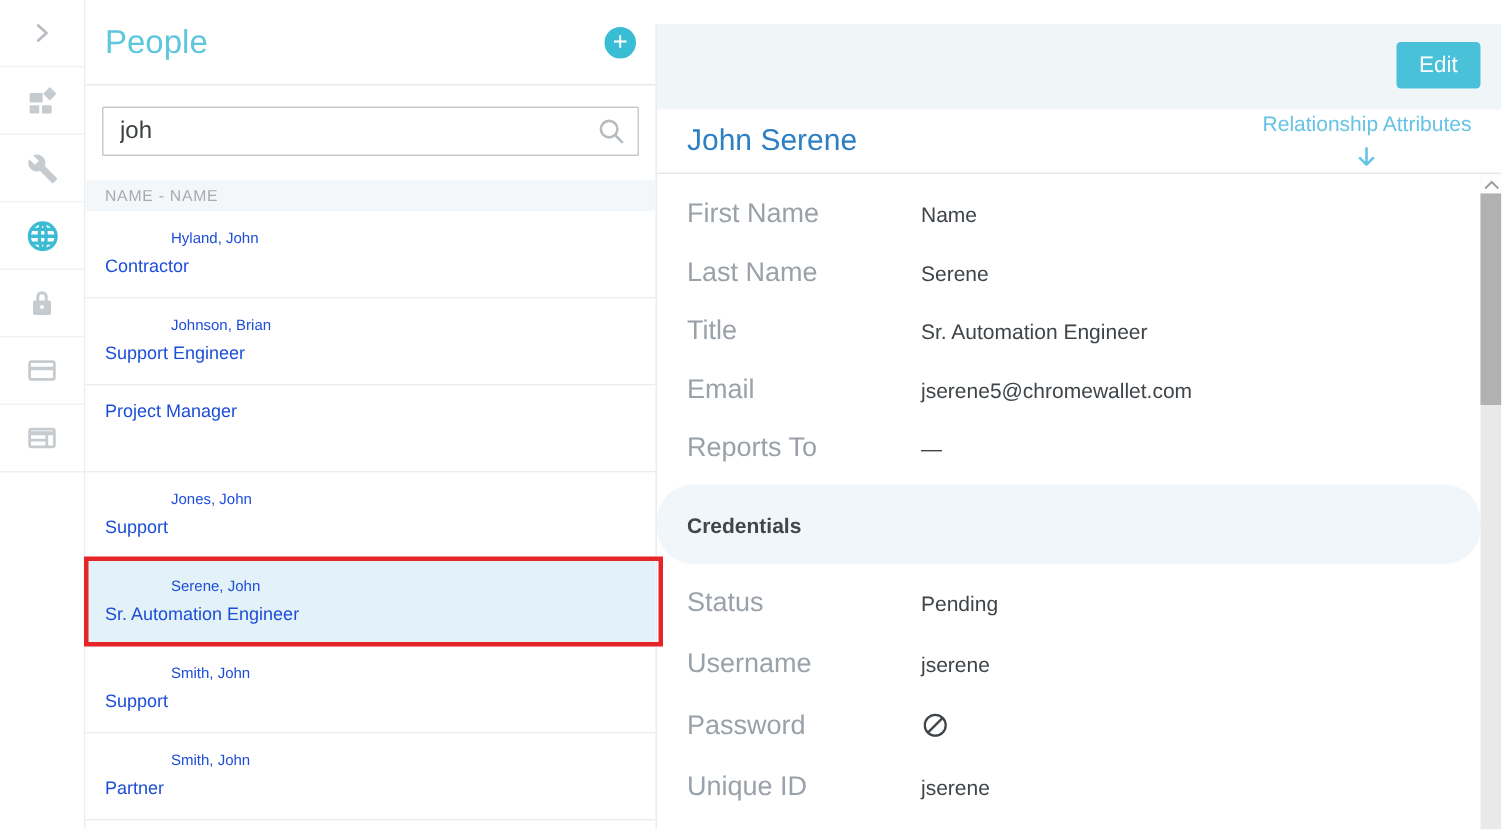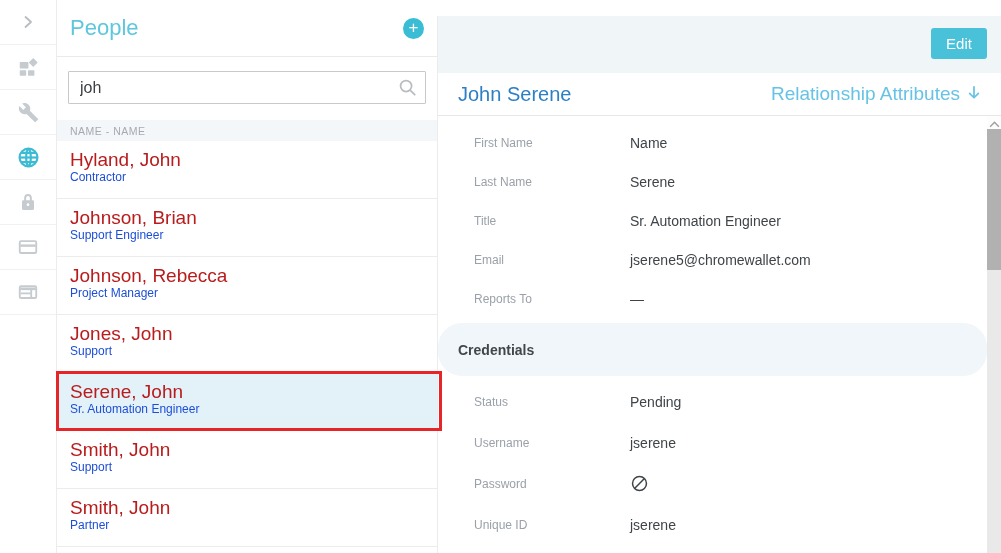--- a/index.html
+++ b/index.html
@@ -43,47 +43,47 @@
   .list-header {
     height:21px; background:#f4f7f9; color:#a6abb1; font-size:10.5px;
     letter-spacing:.5px; display:flex; align-items:center; padding:0 13px;
   }
   .people-list { position:relative; }
   .person-row {
     position:relative; height:58px; padding:9px 13px 0 13px;
     border-bottom:1px solid #ececec; background:#fff; cursor:pointer;
   }
   .person-row.selected { background:#e3f2f9; }
-  .person-row .p-name { font-size:19px; color:#b91c1c; line-height:19px; }
+  .person-row .p-name { font-size:10px; color:#1d4ed8; line-height:19px;margin-left:44px; }
   .person-row .p-title { font-size:12px; color:#1d4ed8; line-height:16px; }
   .annotation-box {
     position:absolute; top:-2px; bottom:-1px; left:-1px; right:-5px;
     border:3px solid #e52527; pointer-events:none; z-index:6;
   }
 
   
   .detail-panel { position:absolute; left:437px; top:16px; width:564px; height:550px; background:#fff; border-left:1px solid #ececec; }
   .topband { height:57px; background:#f0f5f8; position:relative; }
   .edit-btn {
     position:absolute; right:14px; top:12px; width:56px; height:31px;
     background:#48c1d9; color:#fff; font-size:15px; border:none; border-radius:3px;
     cursor:pointer; font-family:"Liberation Sans", sans-serif;
   }
   .detail-header {
     height:43px; background:#fff; border-bottom:1px solid #e7e7e7;
     display:flex; align-items:center; justify-content:space-between; padding:0 20px;
   }
   .person-heading { font-size:20px; color:#2d7fc4; font-weight:400; }
-  .rel-link { display:flex; align-items:center; gap:7px; color:#67c3e5; font-size:19px; cursor:pointer; }
+  .rel-link { display:flex; align-items:center; gap:7px; color:#67c3e5; font-size:14px; cursor:pointer;flex-direction:column; }
   .detail-body { position:relative; }
   .fields { padding-top:7px; }
   .field-row { height:39px; display:flex; align-items:center; padding-left:20px; }
   .cred-fields { padding-top:5px; }
   .cred-fields .field-row { height:41px; }
-  .f-label { width:156px; flex:0 0 156px; color:#9aa1a8; font-size:12px;margin-left:16px; }
+  .f-label { width:156px; flex:0 0 156px; color:#9aa1a8; font-size:18px; }
   .f-value { color:#3f4448; font-size:14px; display:flex; align-items:center; }
   .section-band {
     height:53px; background:#f1f6fa; display:flex; align-items:center;
     padding-left:20px; margin-right:14px; margin-top:5px;border-radius:24px;
   }
   .section-band span { font-size:14px; font-weight:bold; color:#41464b; }
 
   
   .scrollbar {
     position:absolute; right:0; top:100px; bottom:0; width:14px;
@@ -189,21 +189,20 @@
     <div class="people-list" id="people-list">
         <div class="person-row">
     <div class="p-name">Hyland, John</div>
     <div class="p-title">Contractor</div>
   </div>
         <div class="person-row">
     <div class="p-name">Johnson, Brian</div>
     <div class="p-title">Support Engineer</div>
   </div>
         <div class="person-row">
-    <div class="p-name">Johnson, Rebecca</div>
     <div class="p-title">Project Manager</div>
   </div>
         <div class="person-row">
     <div class="p-name">Jones, John</div>
     <div class="p-title">Support</div>
   </div>
         <div class="person-row selected">
     <div class="p-name">Serene, John</div>
     <div class="p-title">Sr. Automation Engineer</div>
   <div class="annotation-box"></div>

